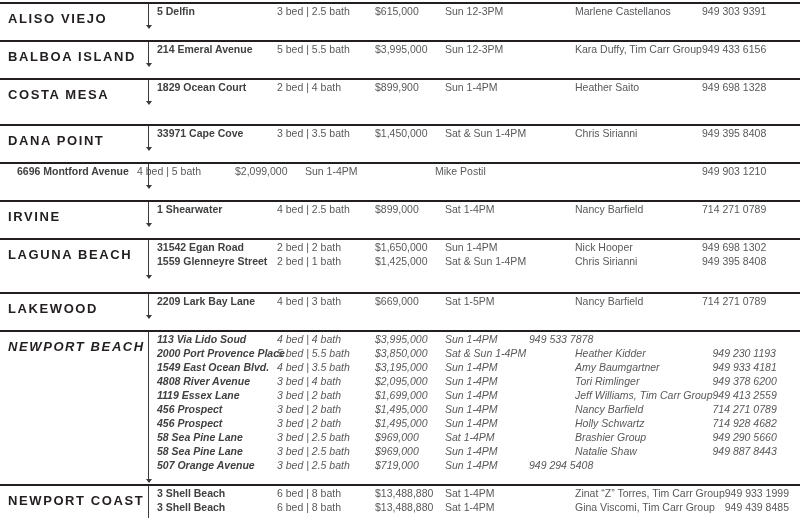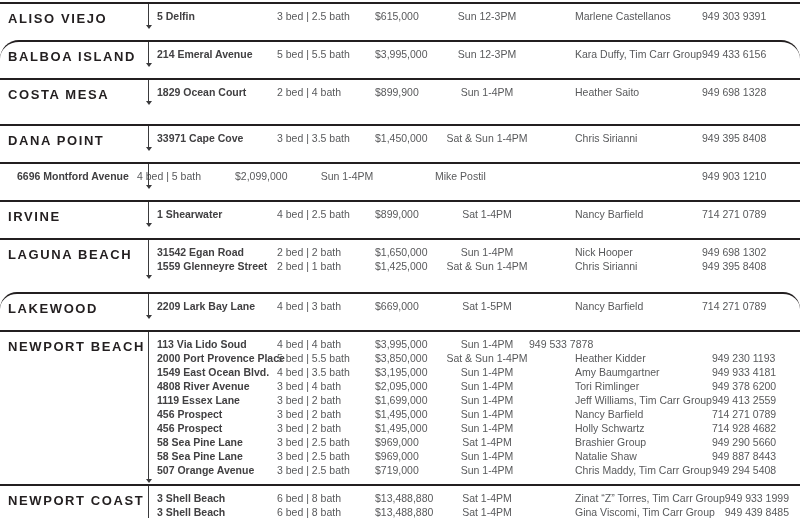--- a/index.html
+++ b/index.html
@@ -51,21 +51,20 @@
     width: 0;
     height: 0;
     border-left: 3px solid transparent;
     border-right: 3px solid transparent;
     border-top: 4px solid #3a3a3c;
   }
   .rows {
     flex: 1 1 auto;
     display: flex;
     flex-direction: column;
-    padding-top: 5px;
   }
   .row {
     display: flex;
     height: 14px;
     align-items: center;
     font-size: 10.5px;
     color: #58595b;
     white-space: nowrap;
   }
   .cell-address {
@@ -80,21 +79,20 @@
     width: 98px;
     flex: 0 0 98px;
   }
   .cell-price {
     width: 70px;
     flex: 0 0 70px;
   }
   .cell-time {
     width: 84px;
     flex: 0 0 84px;
-    text-align: center;
   }
   .cell-agent {
     flex: 1 1 auto;
     padding-left: 46px;
   }
   .cell-phone {
     width: 90px;
     flex: 0 0 90px;
     text-align: left;
     margin-right: 8px;
@@ -114,21 +112,21 @@
           <div class="row">
     <span class="cell-address">5 Delfin</span>
     <span class="cell-bedbath">3 bed | 2.5 bath</span>
     <span class="cell-price">$615,000</span>
     <span class="cell-time">Sun 12-3PM</span>
     <span class="cell-agent">Marlene Castellanos</span>
     <span class="cell-phone">949 303 9391</span>
   </div>
         </div>
   </div>
-      <div class="section" style="height: 38px; border-radius: 19px;">
+      <div class="section" style="height: 38px;">
     <div class="city">BALBOA ISLAND</div>
     <div class="pin" style="height: 22px;">
       <span class="pin-tip"></span>
     </div>
     <div class="rows">
           <div class="row">
     <span class="cell-address">214 Emeral Avenue</span>
     <span class="cell-bedbath">5 bed | 5.5 bath</span>
     <span class="cell-price">$3,995,000</span>
     <span class="cell-time">Sun 12-3PM</span>
@@ -217,37 +215,37 @@
           <div class="row">
     <span class="cell-address">1559 Glenneyre Street</span>
     <span class="cell-bedbath">2 bed | 1 bath</span>
     <span class="cell-price">$1,425,000</span>
     <span class="cell-time">Sat &amp; Sun 1-4PM</span>
     <span class="cell-agent">Chris Sirianni</span>
     <span class="cell-phone">949 395 8408</span>
   </div>
         </div>
   </div>
-      <div class="section" style="height: 38px; border-radius: 17px;">
+      <div class="section" style="height: 38px;">
     <div class="city">LAKEWOOD</div>
     <div class="pin" style="height: 22px;">
       <span class="pin-tip"></span>
     </div>
     <div class="rows">
           <div class="row">
     <span class="cell-address">2209 Lark Bay Lane</span>
     <span class="cell-bedbath">4 bed | 3 bath</span>
     <span class="cell-price">$669,000</span>
     <span class="cell-time">Sat 1-5PM</span>
     <span class="cell-agent">Nancy Barfield</span>
     <span class="cell-phone">714 271 0789</span>
   </div>
         </div>
   </div>
-      <div class="section" style="height: 154px;">
+      <div class="section" style="height: 154px; font-style: italic;">
     <div class="city">NEWPORT BEACH</div>
     <div class="pin" style="height: 148px;">
       <span class="pin-tip"></span>
     </div>
     <div class="rows">
           <div class="row">
     <span class="cell-address">113 Via Lido Soud</span>
     <span class="cell-bedbath">4 bed | 4 bath</span>
     <span class="cell-price">$3,995,000</span>
     <span class="cell-time">Sun 1-4PM</span>
@@ -315,21 +313,20 @@
     <span class="cell-price">$969,000</span>
     <span class="cell-time">Sun 1-4PM</span>
     <span class="cell-agent">Natalie Shaw</span>
     <span class="cell-phone">949 887 8443</span>
   </div>
           <div class="row">
     <span class="cell-address">507 Orange Avenue</span>
     <span class="cell-bedbath">3 bed | 2.5 bath</span>
     <span class="cell-price">$719,000</span>
     <span class="cell-time">Sun 1-4PM</span>
-    <span class="cell-agent">Chris Maddy, Tim Carr Group</span>
     <span class="cell-phone">949 294 5408</span>
   </div>
         </div>
   </div>
       <div class="section" style="height: 42px;">
     <div class="city">NEWPORT COAST</div>
     <div class="pin" style="height: 36px;">
       <span class="pin-tip"></span>
     </div>
     <div class="rows">

